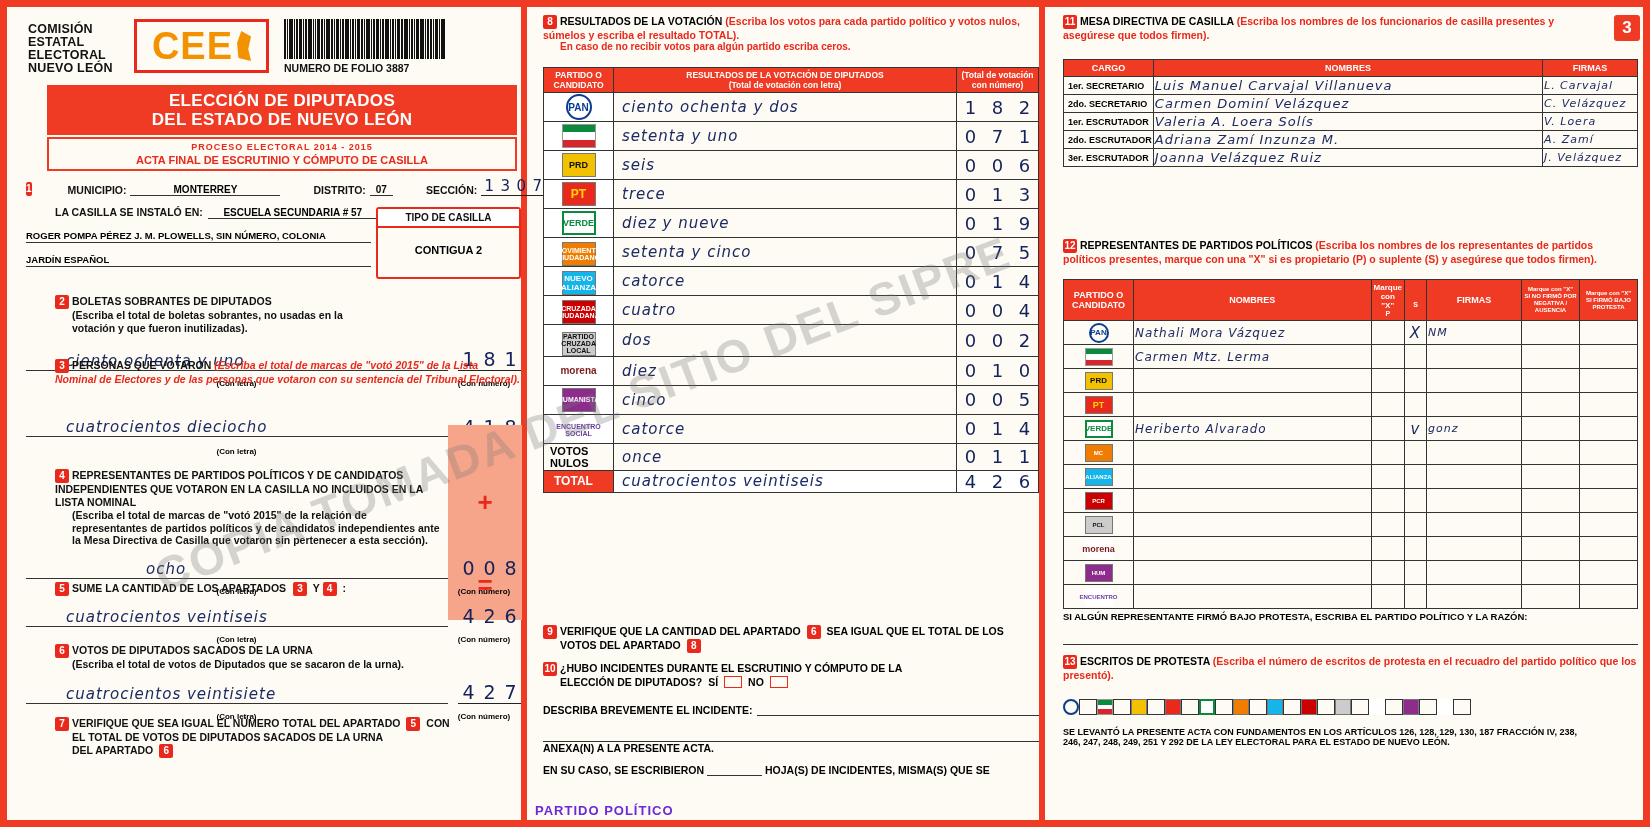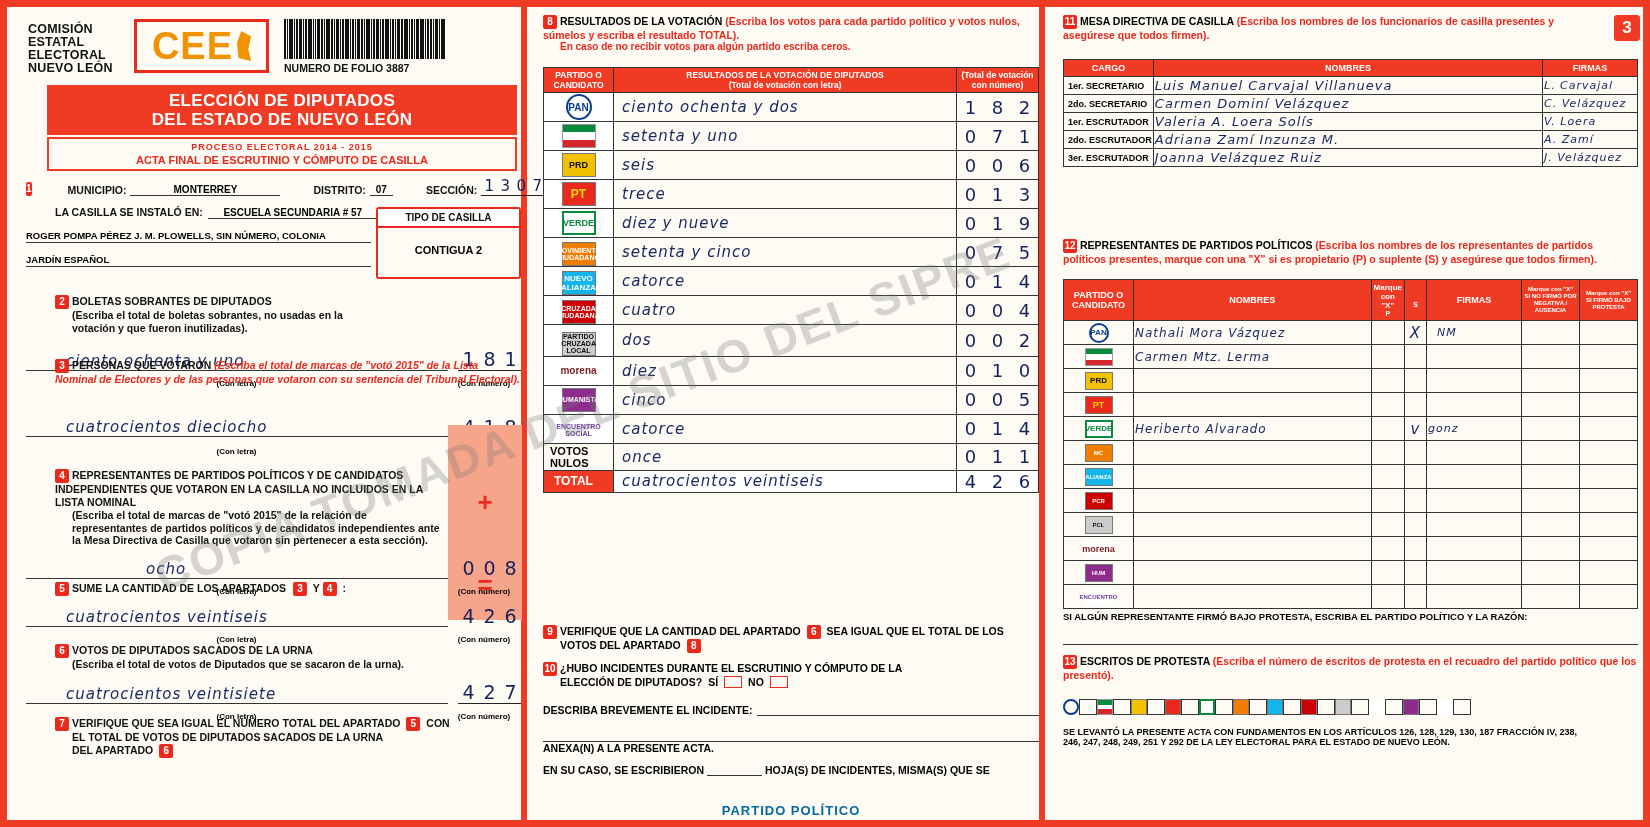--- a/index.html
+++ b/index.html
@@ -124,22 +124,22 @@
   .cargo { font-size:9px; font-weight:bold; padding-left:4px; white-space:nowrap;}
   #pagenum {
     position:absolute; right:10px; top:8px; width:26px; height:26px; background:#ef3b24;
     color:#fff; font-weight:bold; font-size:17px; text-align:center; line-height:26px; border-radius:3px;
   }
   #watermark {
     position:absolute; left:120px; top:380px; font-size:46px; color:rgba(120,120,120,0.30);
     font-weight:bold; transform:rotate(-21deg); white-space:nowrap; pointer-events:none; letter-spacing:2px;
   }
   #footer {
-    position:absolute; left:528px; bottom:2px; width:512px; text-align:center;
-    color:#0369a1; font-weight:bold; font-size:13px; letter-spacing:1px;
+    position:absolute; left:528px; bottom:2px; width:512px; text-align:left;
+    color:#6d28d9; font-weight:bold; font-size:13px; letter-spacing:1px;
   }
   .chk { display:inline-block; width:18px; height:12px; border:1.5px solid #e8291c; vertical-align:middle; }
   .smallbox { display:inline-block; width:14px; height:12px; border:1px solid #333; }
 </style>
 </head>
 <body>
 
 <div id="sheet">
 
   <div class="colsep" style="left:514px;"></div>
@@ -677,21 +677,21 @@
           <div>Marque con "X"</div>
           <div>SI FIRMÓ BAJO</div>
           <div>PROTESTA</div>
         </th>
       </tr>
       <tr>
         <td style="text-align:center; height:24px;"><span class="plogo pan" style="width:20px;height:20px;font-size:8px;">PAN</span></td>
         <td><span class="hand handsm" style="font-size:12px;">Nathali Mora Vázquez</span></td>
         <td style="text-align:center;"><span class="hand"></span></td>
         <td style="text-align:center;"><span class="hand">X</span></td>
-        <td><span class="hand" style="font-size:11px;padding-left:9px;">NM</span></td>
+        <td><span class="hand" style="font-size:11px;">NM</span></td>
         <td></td>
         <td></td>
       </tr>
       <tr>
         <td style="text-align:center; height:24px;"><span class="plogo pri" style="width:28px;height:18px;font-size:8px;">PRI</span></td>
         <td><span class="hand handsm" style="font-size:12px;">Carmen Mtz. Lerma</span></td>
         <td style="text-align:center;"><span class="hand"></span></td>
         <td style="text-align:center;"><span class="hand"></span></td>
         <td><span class="hand" style="font-size:11px;"></span></td>
         <td></td>

